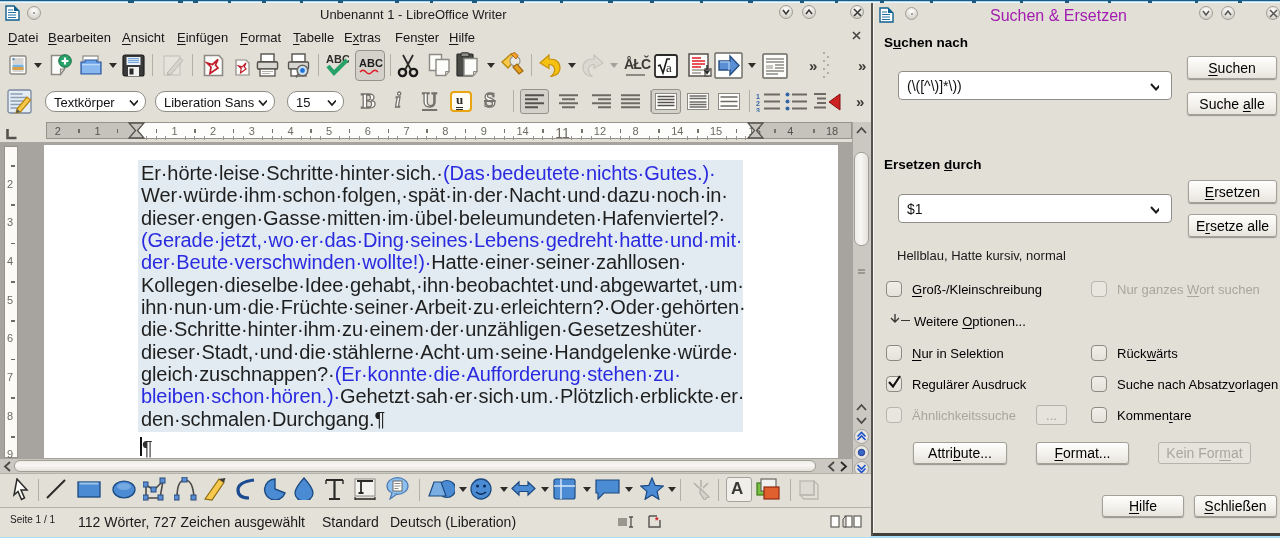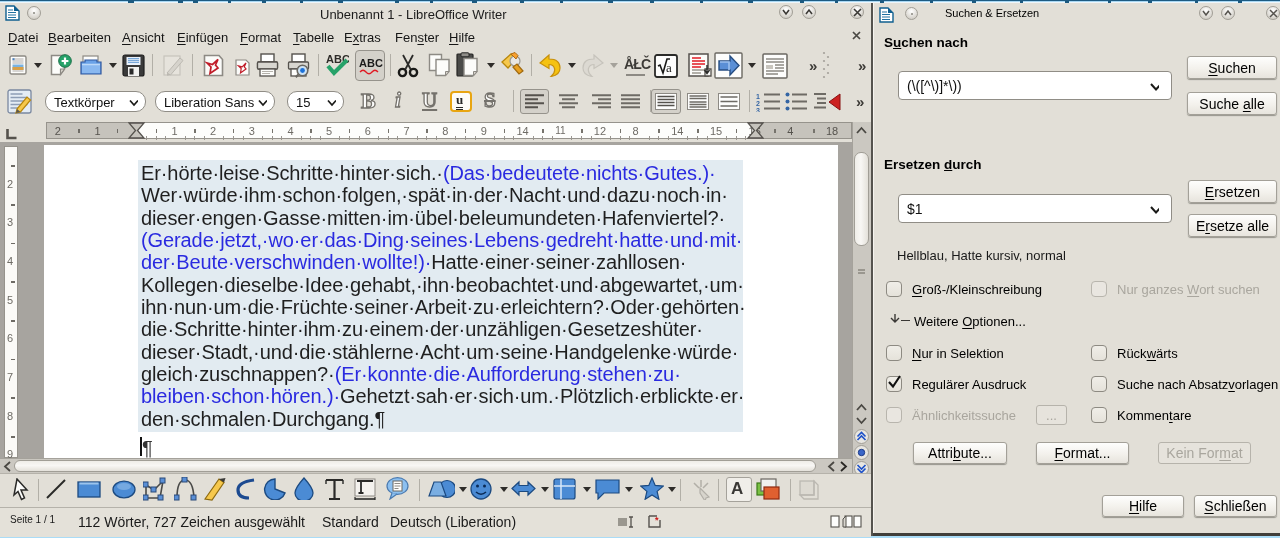--- a/index.html
+++ b/index.html
@@ -366,21 +366,21 @@
       <div class="abs" style="left:171.38px;top:125px;font-size:11px;color:#6e6b65;">1</div>
       <div class="abs" style="left:210.06px;top:125px;font-size:11px;color:#6e6b65;">2</div>
       <div class="abs" style="left:248.73999999999998px;top:125px;font-size:11px;color:#6e6b65;">3</div>
       <div class="abs" style="left:287.41999999999996px;top:125px;font-size:11px;color:#6e6b65;">4</div>
       <div class="abs" style="left:326.1px;top:125px;font-size:11px;color:#6e6b65;">5</div>
       <div class="abs" style="left:364.78px;top:125px;font-size:11px;color:#6e6b65;">6</div>
       <div class="abs" style="left:403.46px;top:125px;font-size:11px;color:#6e6b65;">7</div>
       <div class="abs" style="left:442.14px;top:125px;font-size:11px;color:#6e6b65;">8</div>
       <div class="abs" style="left:480.82px;top:125px;font-size:11px;color:#6e6b65;">9</div>
       <div class="abs" style="left:516.5px;top:125px;font-size:11px;color:#6e6b65;">14</div>
-      <div class="abs" style="left:555.1800000000001px;top:125px;font-size:10px;color:#6e6b65;">11</div>
+      <div class="abs" style="left:555.1800000000001px;top:125px;font-size:14px;color:#6e6b65;">11</div>
       <div class="abs" style="left:593.8599999999999px;top:125px;font-size:11px;color:#6e6b65;">12</div>
       <div class="abs" style="left:632.54px;top:125px;font-size:11px;color:#6e6b65;">8</div>
       <div class="abs" style="left:671.22px;top:125px;font-size:11px;color:#6e6b65;">14</div>
       <div class="abs" style="left:709.9000000000001px;top:125px;font-size:11px;color:#6e6b65;">15</div>
       <div class="abs" style="left:748.5799999999999px;top:125px;font-size:11px;color:#55524d;">16</div>
       <div class="abs" style="left:787.26px;top:125px;font-size:11px;color:#55524d;">4</div>
       <div class="abs" style="left:825.94px;top:125px;font-size:11px;color:#55524d;">18</div>
       <div class="abs" style="left:155.54px;top:128.5px;width:1.5px;height:4.5px;background:#76736c;"></div>
       <div class="abs" style="left:194.21999999999997px;top:128.5px;width:1.5px;height:4.5px;background:#76736c;"></div>
       <div class="abs" style="left:232.89999999999998px;top:128.5px;width:1.5px;height:4.5px;background:#76736c;"></div>
@@ -670,21 +670,21 @@
 <div id="dialog">
 <div class="abs" style="left:873px;top:3px;width:407px;height:530px;background:#e2dfd7;border-left:1px solid #f6f4ef;box-sizing:border-box;"></div>
 <div class="abs" style="left:873px;top:533px;width:407px;height:3px;background:#413f3a;"></div>
 
 <svg class="icon" style="left:879px;top:7px" width="15" height="16" viewBox="0 0 15 16">
       <path d="M1 1h8l5 5v9H1z" fill="#fff" stroke="#106090" stroke-width="1.4"></path>
       <path d="M9 1l5 5h-5z" fill="#106090"></path>
       <path d="M3 5h5M3 7.5h8M3 10h8M3 12.5h8" stroke="#2272a2" stroke-width="1.1"></path>
     </svg>
 <div class="circbtn dot" style="left:905px;top:7px;width:13px;height:13px;"></div>
-<div class="abs" style="left:945px;top:7px;font-size:11px;color:#000000;">Suchen &amp; Ersetzen</div>
+<div class="abs" style="left:990px;top:7px;font-size:16px;color:#a21caf;">Suchen &amp; Ersetzen</div>
 <div class="circbtn" style="left:1199px;top:6px;"></div>
 <div class="circbtn" style="left:1221px;top:6px;"></div>
 <div class="circbtn" style="left:1266px;top:6px;"></div>
 <svg class="icon" style="left:1202px;top:9px" width="8" height="8">
       <path d="M1 2l3 4 3-4" fill="none" stroke="#55534e" stroke-width="1.5"></path>
     </svg>
 <svg class="icon" style="left:1224px;top:9px" width="8" height="8">
       <path d="M1 6l3-4 3 4" fill="none" stroke="#55534e" stroke-width="1.5"></path>
     </svg>
 <svg class="icon" style="left:1269px;top:9px" width="9" height="9">

